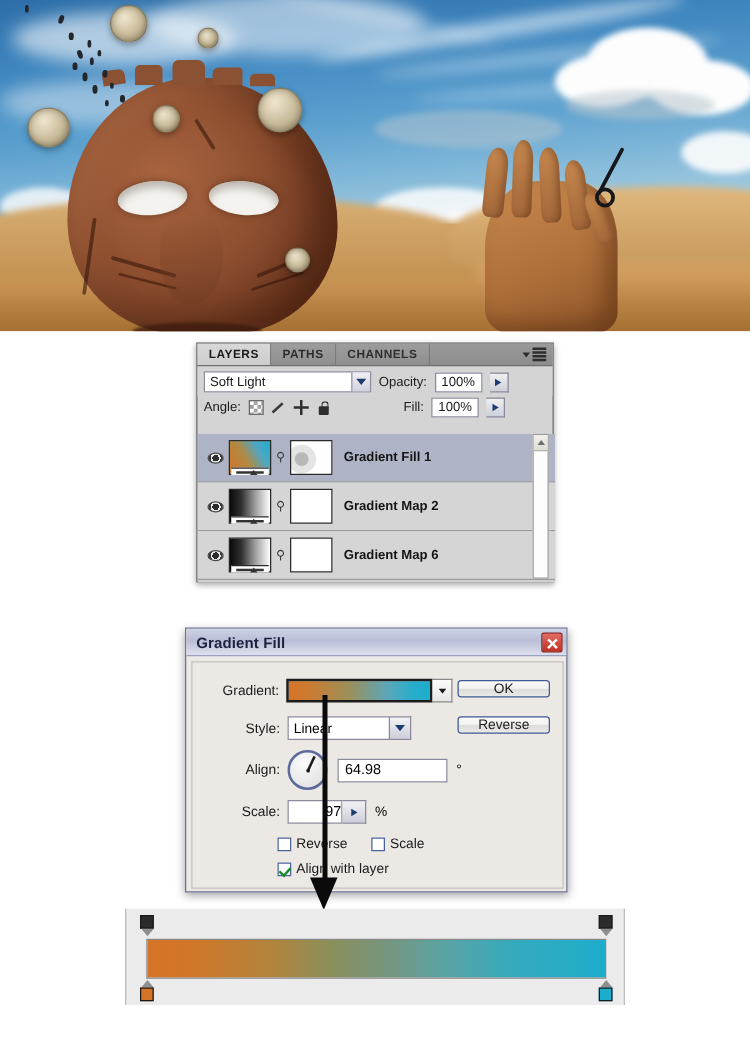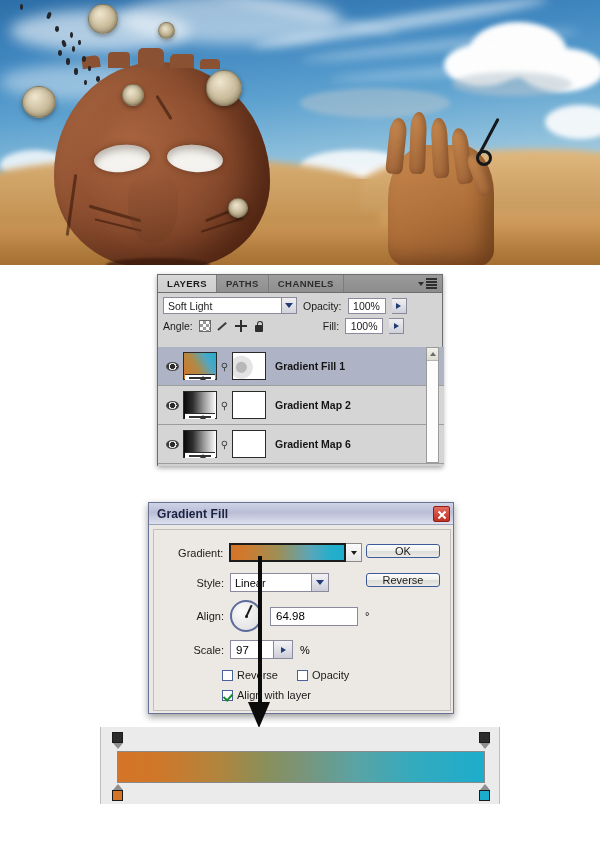--- a/index.html
+++ b/index.html
@@ -579,36 +579,36 @@
           <i class="hub"></i>
         </span>
         <span class="anglebox" style="margin-left:8px;">
             <span>64.98</span>
           </span>
         <span style="margin-left:7px;font-size:11px;">°</span>
       </div>
 
       <div class="frow" style="left:8px; top:110px;">
         <span class="flabel" style="width:62px;">Scale:</span>
-        <span class="scalebox" style="margin-left:6px;">
+        <span class="scalebox" style="margin-left:6px;justify-content:flex-end;">
             <span>97</span>
           </span>
         <span class="scalespin">
             <i class="rcaret" style="width:0;height:0;border-top:3.5px solid transparent;border-bottom:3.5px solid transparent;border-left:5px solid #1f3c73;display:block;"></i>
           </span>
         <span style="margin-left:7px;font-size:11px;">%</span>
       </div>
 
       <div class="frow" style="left:68px; top:139px;">
         <span class="cbx"></span>
         <span class="cblabel">Reverse</span>
       </div>
       <div class="frow" style="left:143px; top:139px;">
         <span class="cbx"></span>
-        <span class="cblabel">Opacity</span>
+        <span class="cblabel">Scale</span>
       </div>
       <div class="frow" style="left:68px; top:159px;">
         <span class="cbx checked"></span>
         <span class="cblabel">Align with layer</span>
       </div>
 
       <div class="btn" style="position:absolute; left:212px; top:14px;">
         <span>OK</span>
       </div>
       <div class="btn" style="position:absolute; left:212px; top:43px;">

